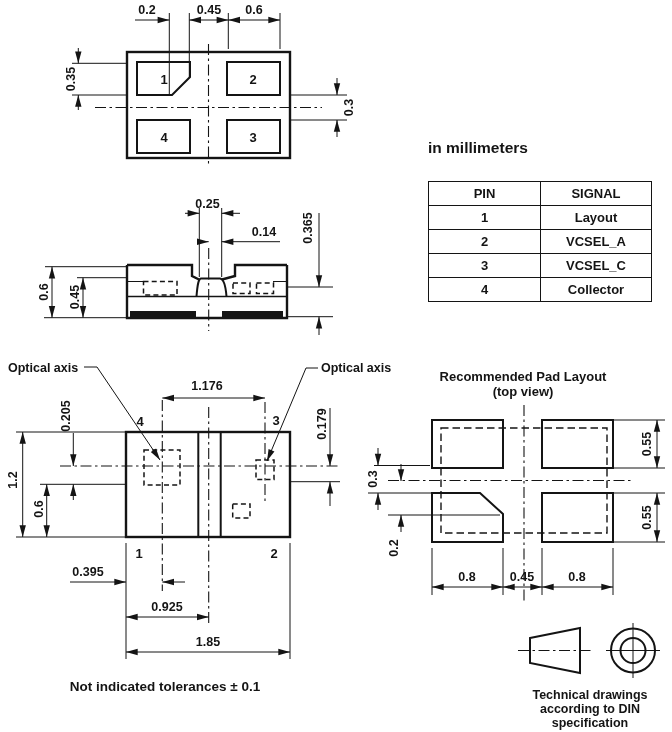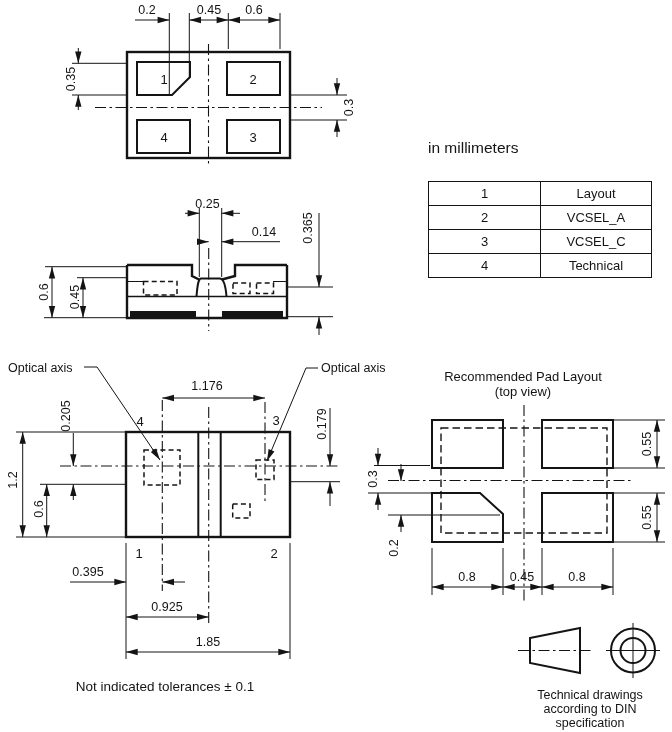--- a/index.html
+++ b/index.html
@@ -1,17 +1,17 @@
 <!DOCTYPE html>
 <html><head>
 <meta charset="utf-8">
 <style>
   html,body{margin:0;padding:0;background:#fff;}
   #page{position:relative;width:672px;height:732px;background:#fff;overflow:hidden;
-        font-family:"Liberation Sans",sans-serif;color:#141414;}
+        font-family:"Liberation Sans",sans-serif;color:#141414;font-weight:bold;}
   svg{position:absolute;left:0;top:0;}
   
   .o  {stroke:#141414;fill:none;stroke-width:2.4;}
   .m  {stroke:#141414;fill:none;stroke-width:2;}
   .t  {stroke:#141414;fill:none;stroke-width:1.5;}
   .d  {stroke:#141414;fill:none;stroke-width:1;}
   .cl {stroke:#141414;fill:none;stroke-width:1.1;stroke-dasharray:11 3.5 2.5 3.5;}
   .hd {stroke:#141414;fill:none;stroke-width:1.5;stroke-dasharray:5 3.2;}
   .pk {stroke:#141414;fill:none;stroke-width:1.4;stroke-dasharray:7.5 4;}
   .fill{fill:#141414;stroke:none;}
@@ -226,31 +226,35 @@
     <text class="dn" x="590" y="713">according to DIN</text>
     <text class="dn" x="590" y="727">specification</text>
   </g>
 
   <text class="big" x="428" y="153">in millimeters</text>
 </svg>
 
 <table id="pin-table">
   <tbody>
     <tr>
+      <td class="c1">PIN</td>
+      <td class="c2">SIGNAL</td>
+    </tr>
+    <tr>
       <td class="c1">1</td>
       <td class="c2">Layout</td>
     </tr>
     <tr>
       <td class="c1">2</td>
       <td class="c2">VCSEL_A</td>
     </tr>
     <tr>
       <td class="c1">3</td>
       <td class="c2">VCSEL_C</td>
     </tr>
     <tr>
       <td class="c1">4</td>
-      <td class="c2">Technical</td>
+      <td class="c2">Collector</td>
     </tr>
   </tbody>
 </table>
 
 </div>
 
 </body></html>

